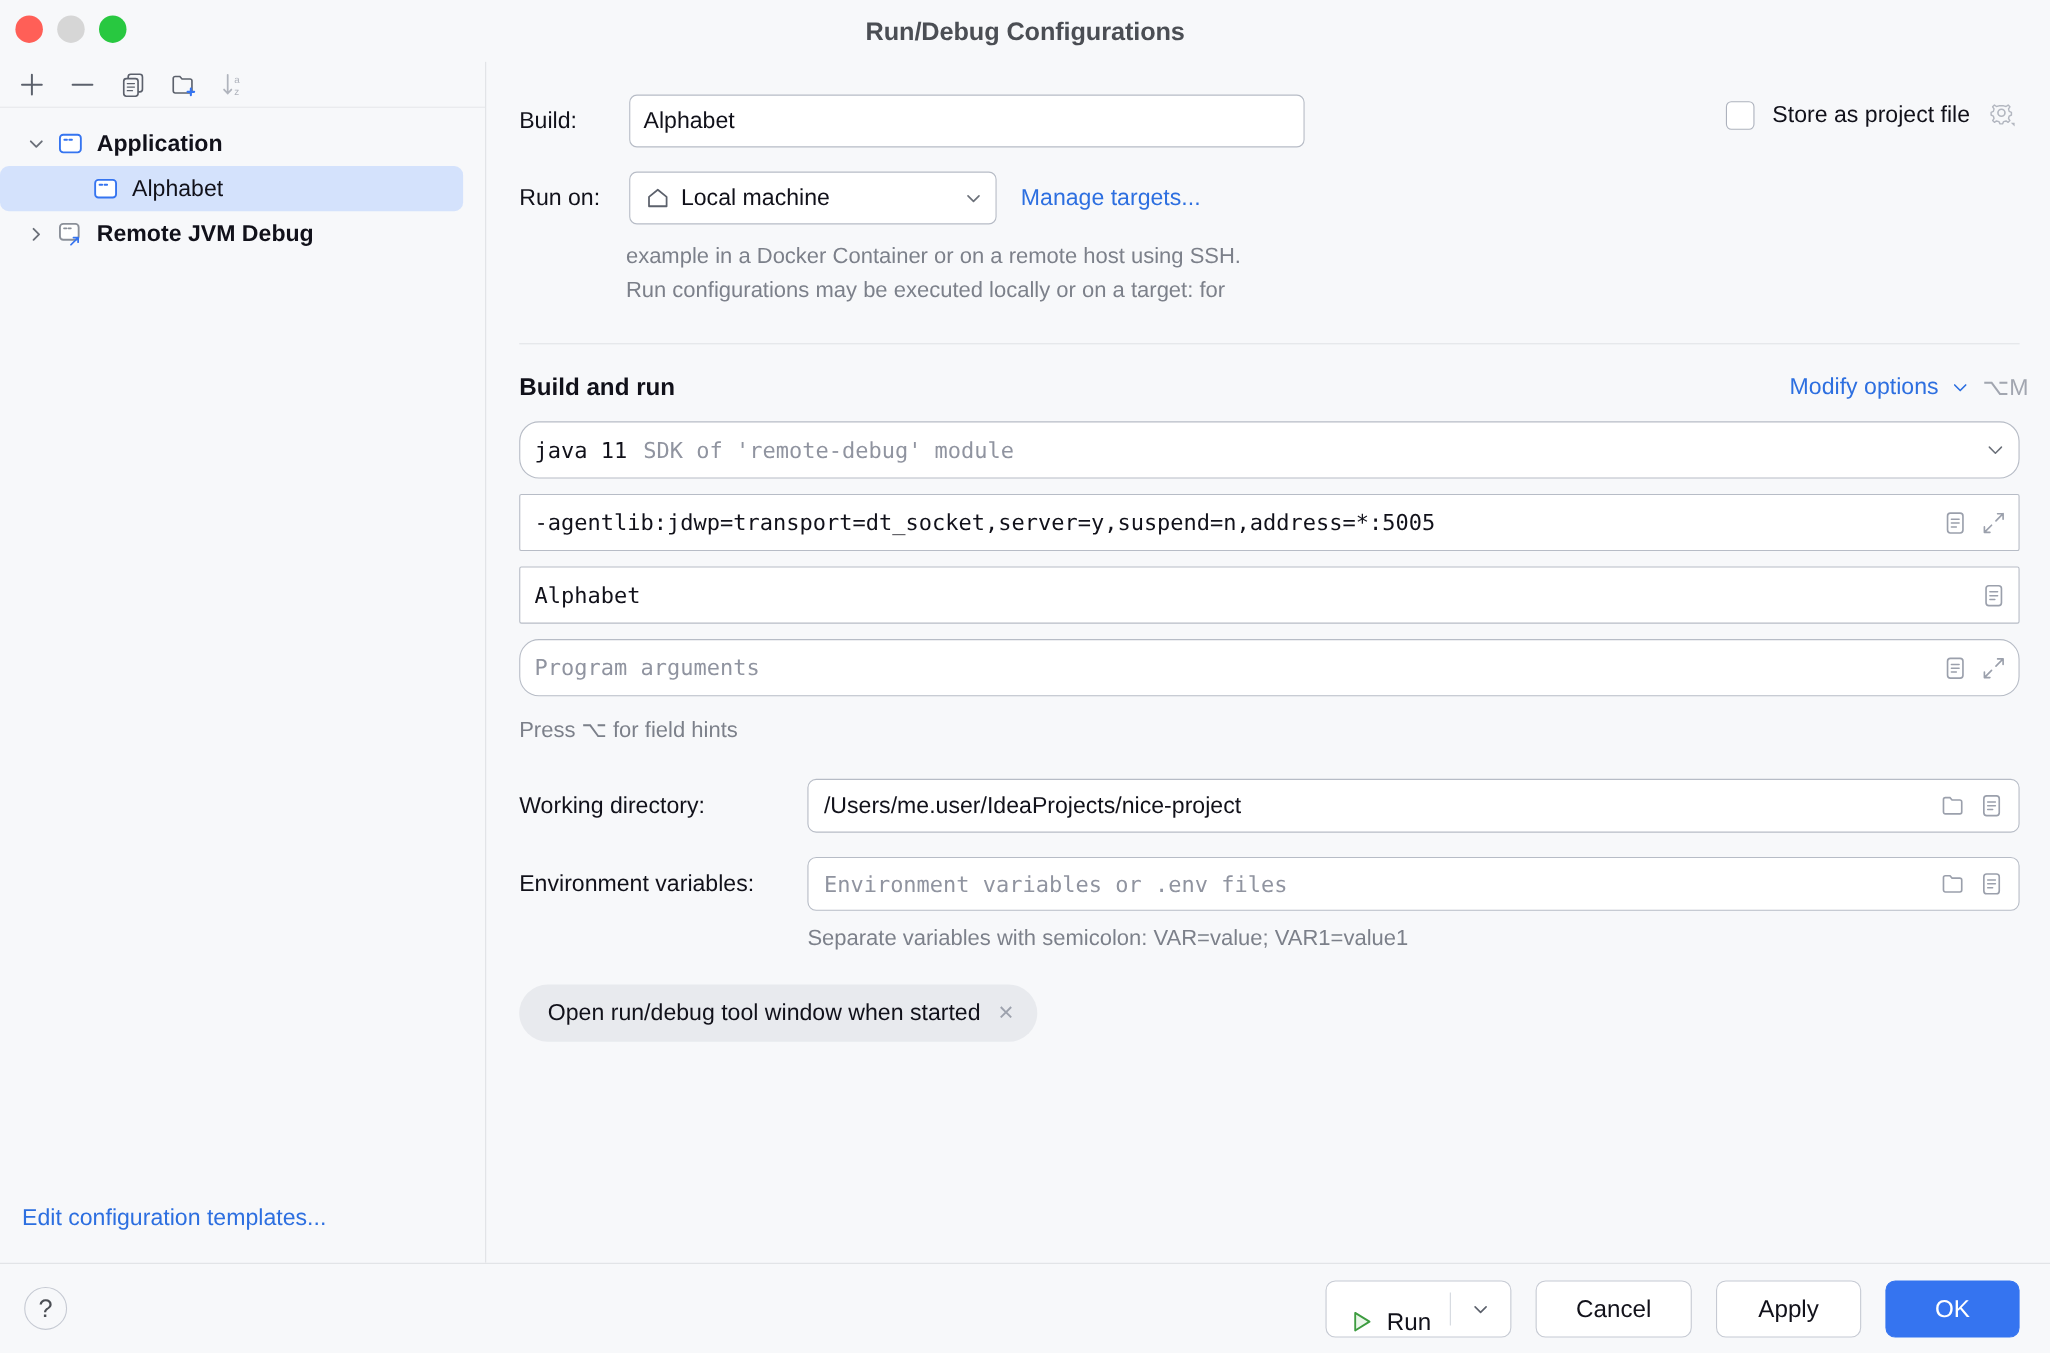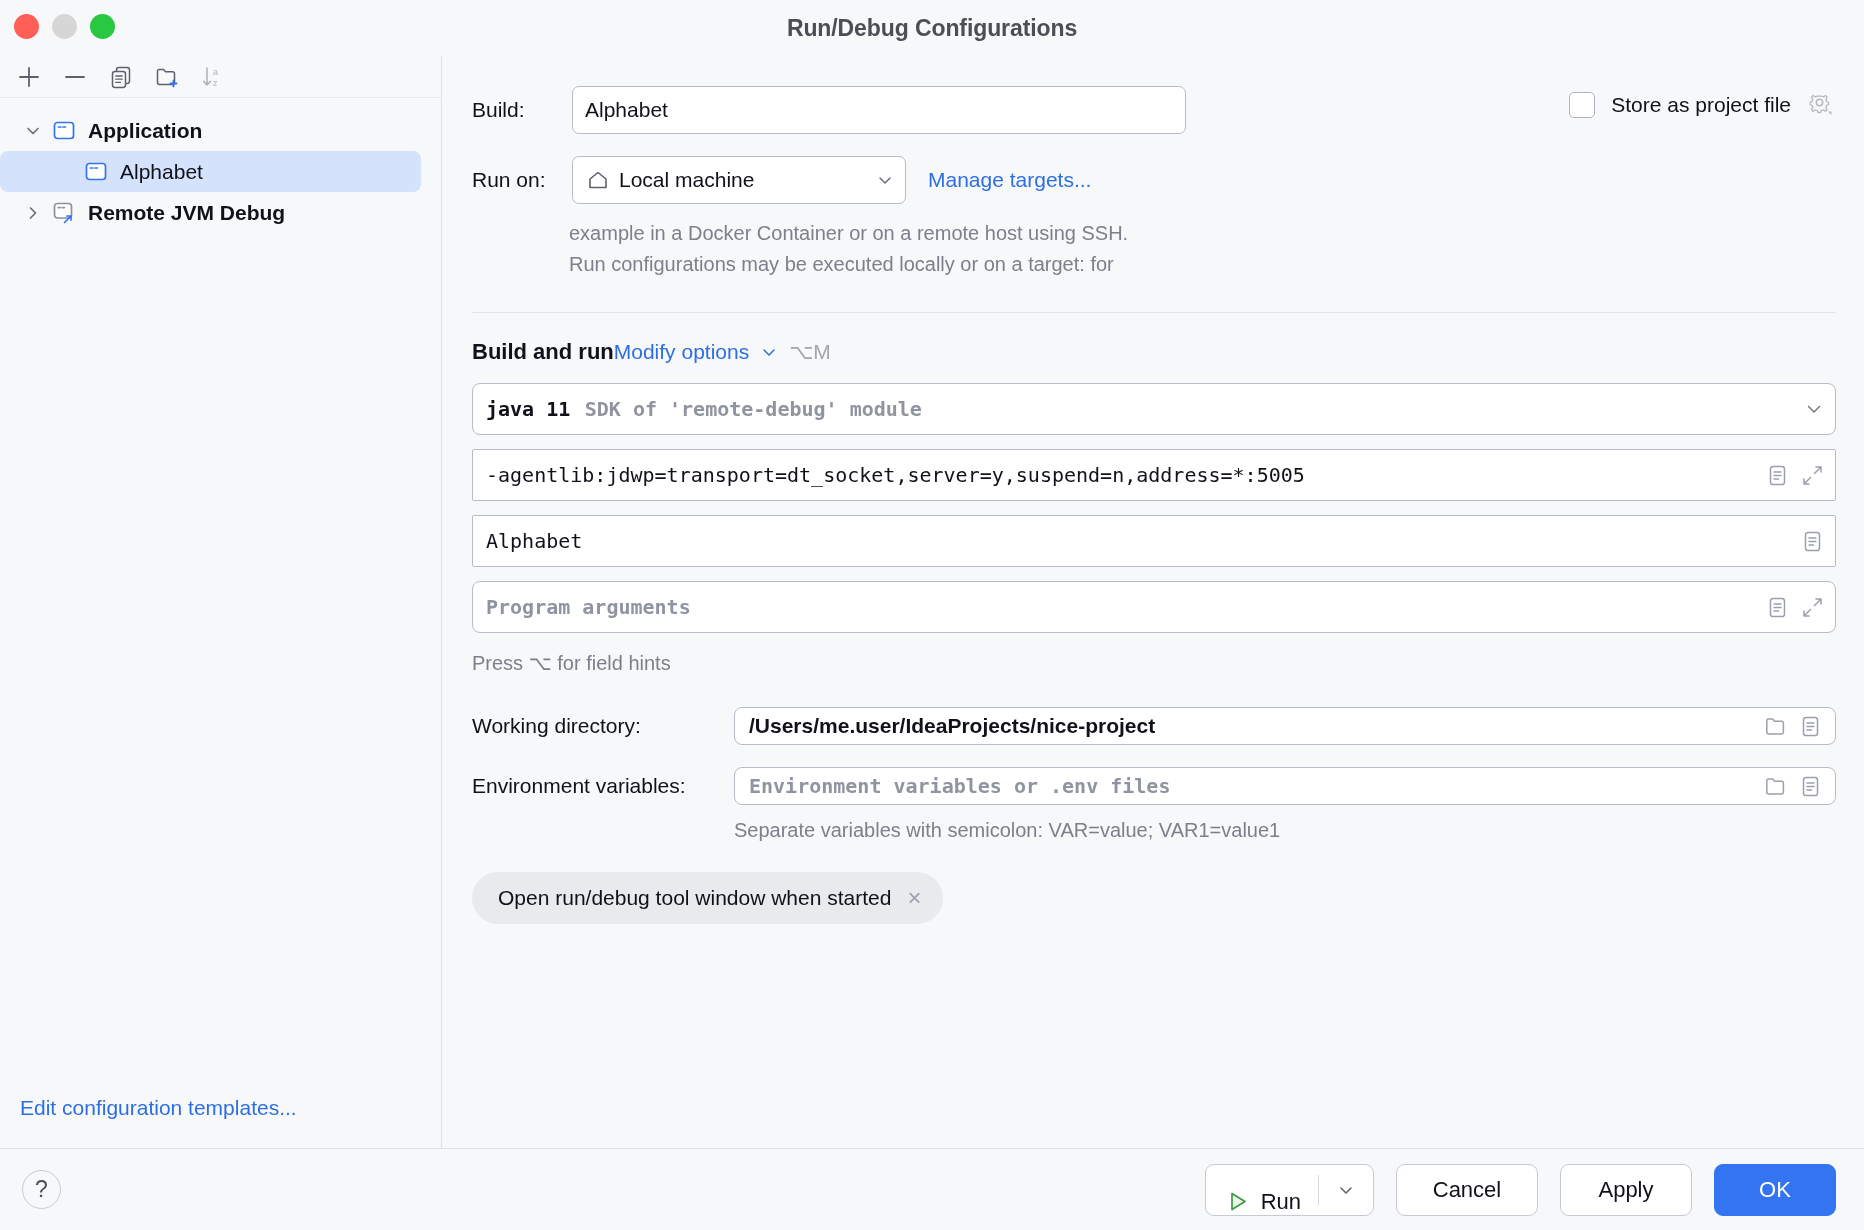--- a/index.html
+++ b/index.html
@@ -124,58 +124,58 @@
 
   .desc {
     margin: 12px 0 0 97px;
     font-size: 20px; line-height: 31px; color: #7c808a;
     max-width: 640px;
   }
 
   .divider { height: 1px; background: #e2e4e8; margin: 32px 28px 0 30px; }
 
   .section-head {
-    display: flex; align-items: center; 
-    margin: 26px 44px 18px 30px;
+    display: flex; align-items: center; justify-content: space-between;
+    margin: 26px 20px 18px 30px;
   }
   .section-title { font-size: 22px; font-weight: bold; color: #11111a; }
   .modify-wrap { display: flex; align-items: center; gap: 10px; }
   .modify-link { font-size: 21px; color: #2d6fe0; }
   .shortcut { font-size: 21px; color: #a2a6b0; }
 
   .fields { margin: 0 28px 0 30px; }
   .bigfield {
     height: 52px; background: #fff; border: 1px solid #b7bcc6;
     display: flex; align-items: center; padding: 0 10px 0 13px;
     margin-bottom: 14px;
   }
-  .bigfield.rounded { border-radius: 8px; font-weight: bold; }
+  .bigfield.rounded { border-radius: 18px; }
   .bigfield.square { border-radius: 2px; }
   .mono {
     font-family: "DejaVu Sans Mono", "Liberation Mono", monospace;
     font-size: 20px; color: #11111a;
   }
   .mono.dim { color: #9094a0; }
   .mono.ph { color: #9094a0; }
   .grow { flex: 1 1 auto; min-width: 0; overflow: hidden; white-space: nowrap; }
   .fld-icons { display: flex; align-items: center; gap: 10px; flex: 0 0 auto; padding-left: 8px; }
 
   .hint {
     font-size: 20px; color: #7c808a;
     margin: 4px 0 0 30px;
     font-family: "Liberation Sans", sans-serif;
   }
 
   .kv-row { display: flex; align-items: center; margin: 0 28px 0 30px; }
   .kv-row.first { margin-top: 32px; }
   .kv-lbl { width: 262px; flex: 0 0 262px; font-size: 21px; color: #11111a; }
   .kv-field {
-    flex: 1 1 auto; height: 38px; background: #fff;
+    flex: 1 1 auto; height: 49px; background: #fff;
     border: 1px solid #b7bcc6; border-radius: 8px;
-    display: flex; align-items: center; padding: 0 12px 0 14px; font-weight: bold;
+    display: flex; align-items: center; padding: 0 12px 0 14px;
   }
   .kv-note {
     font-size: 20px; color: #7c808a; margin: 14px 0 0 292px;
   }
 
   .chip-wrap { margin: 30px 0 0 30px; }
   .chip {
     display: inline-flex; align-items: center; gap: 16px;
     background: #e8eaee; border-radius: 26px;
     height: 52px; padding: 0 22px 0 26px;

